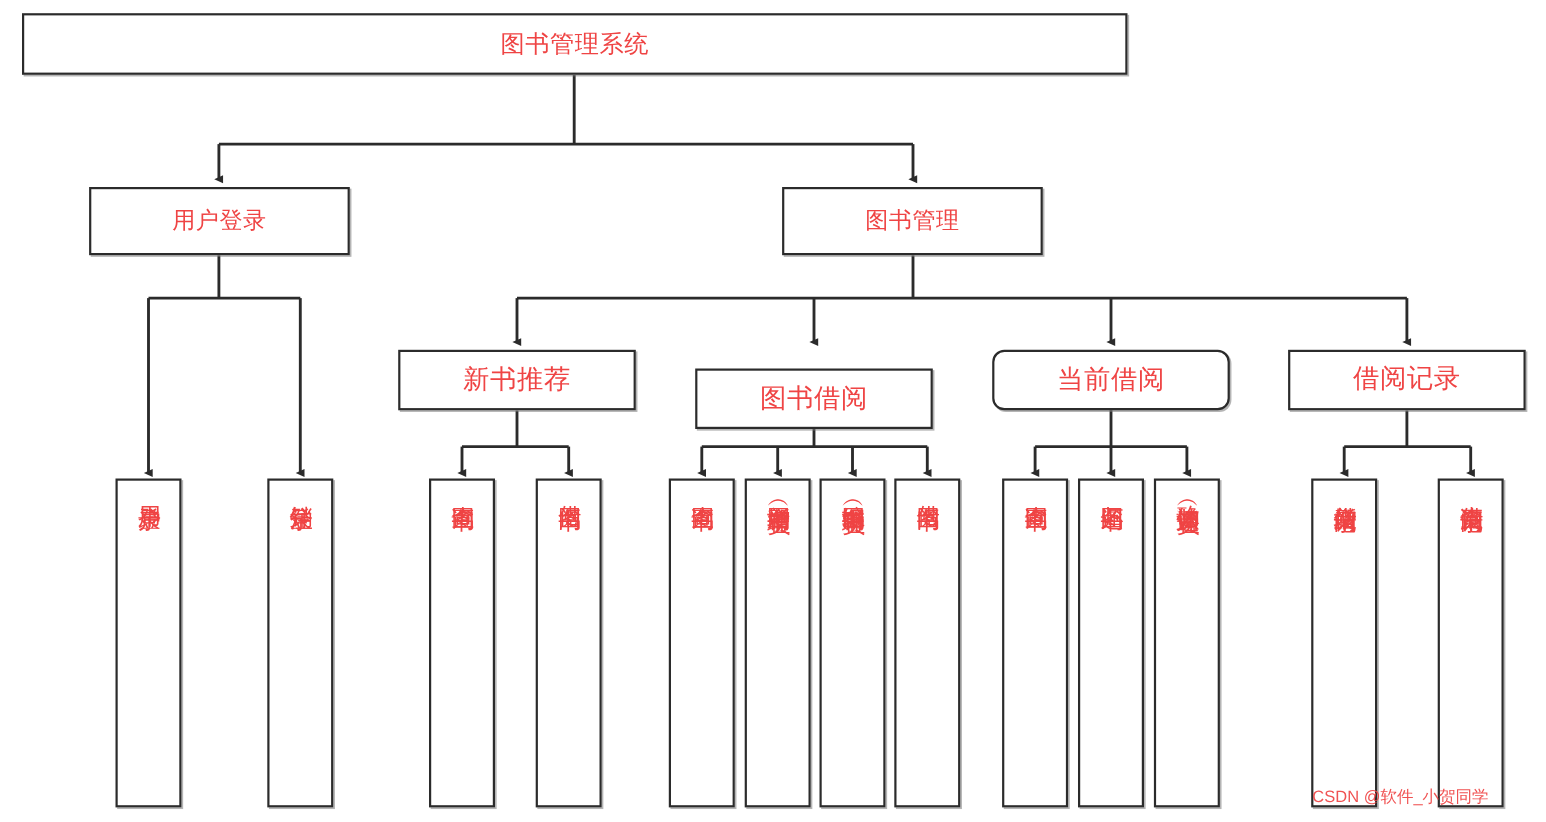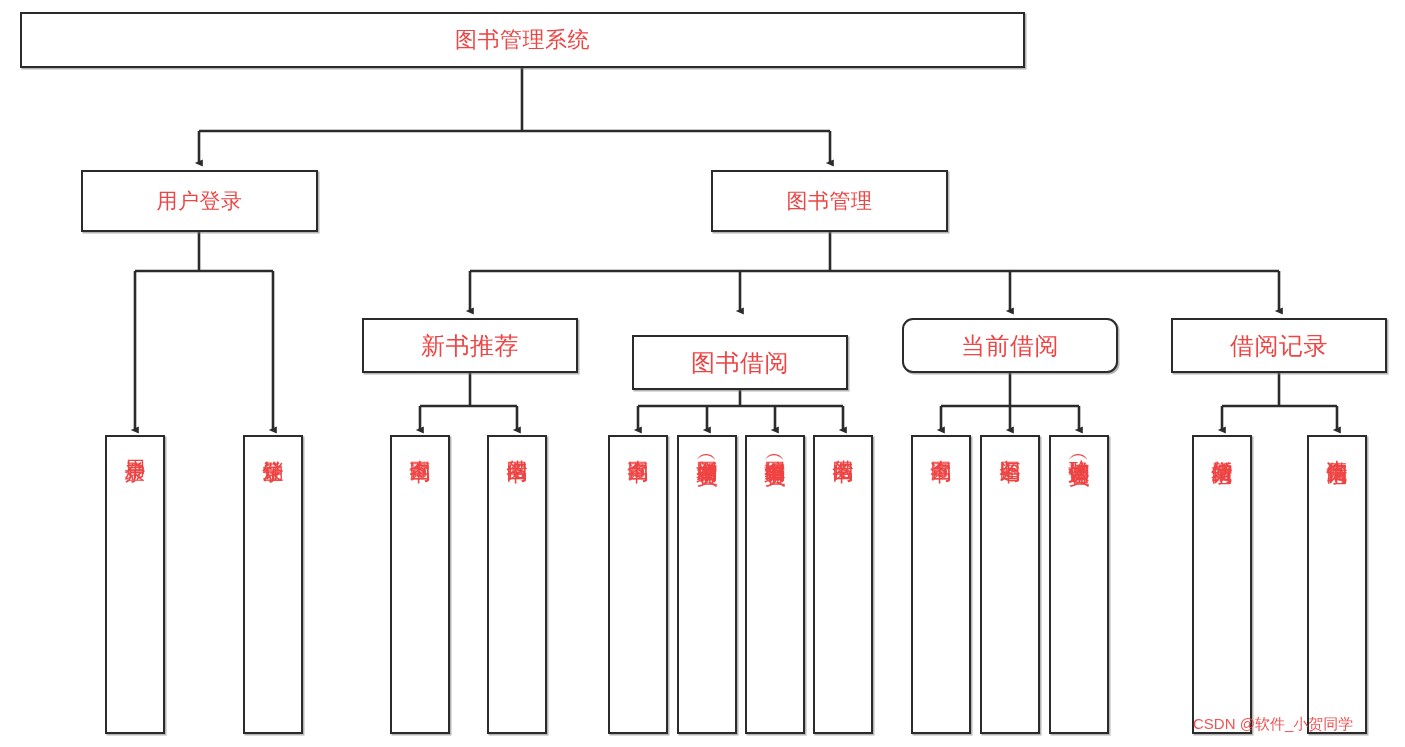--- a/index.html
+++ b/index.html
@@ -144,21 +144,21 @@
   </div>
 
   <div class="node level3" style="left:632px; top:318px; width:216px; height:55px;margin-top:17px;">
     <span class="node-label">图书借阅</span>
   </div>
 
   <div class="node level3" style="left:902px; top:318px; width:216px; height:55px;border-radius:11px;">
     <span class="node-label">当前借阅</span>
   </div>
 
-  <div class="node level3" style="left:1171px; top:318px; width:216px; height:55px;">
+  <div class="node level3" style="left:1171px; top:318px; width:216px; height:55px;font-family:Liberation Serif, serif;">
     <span class="node-label">借阅记录</span>
   </div>
 
   <div class="node leaf" style="left:105px; top:435px; width:60px; height:299px;">
     <span class="node-label">用户登录</span>
   </div>
 
   <div class="node leaf" style="left:243px; top:435px; width:60px; height:299px;">
     <span class="node-label">注销登录</span>
   </div>

